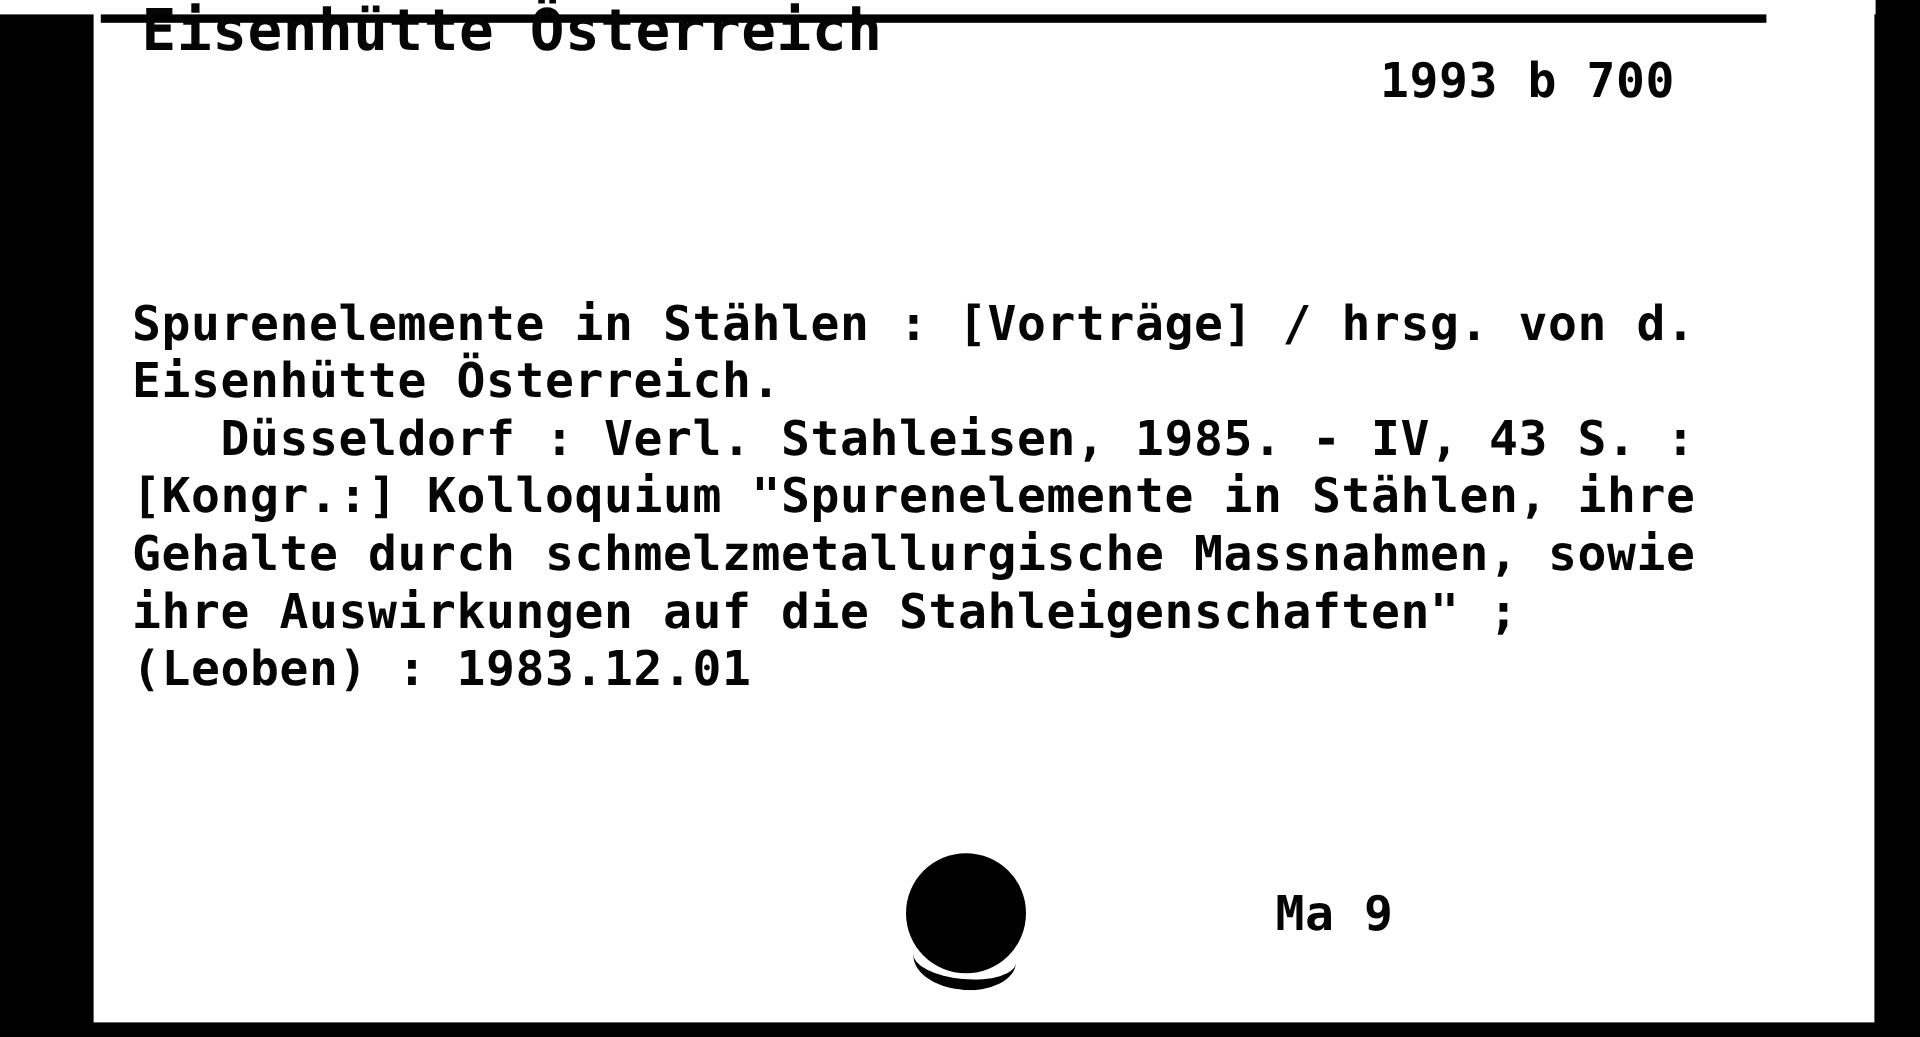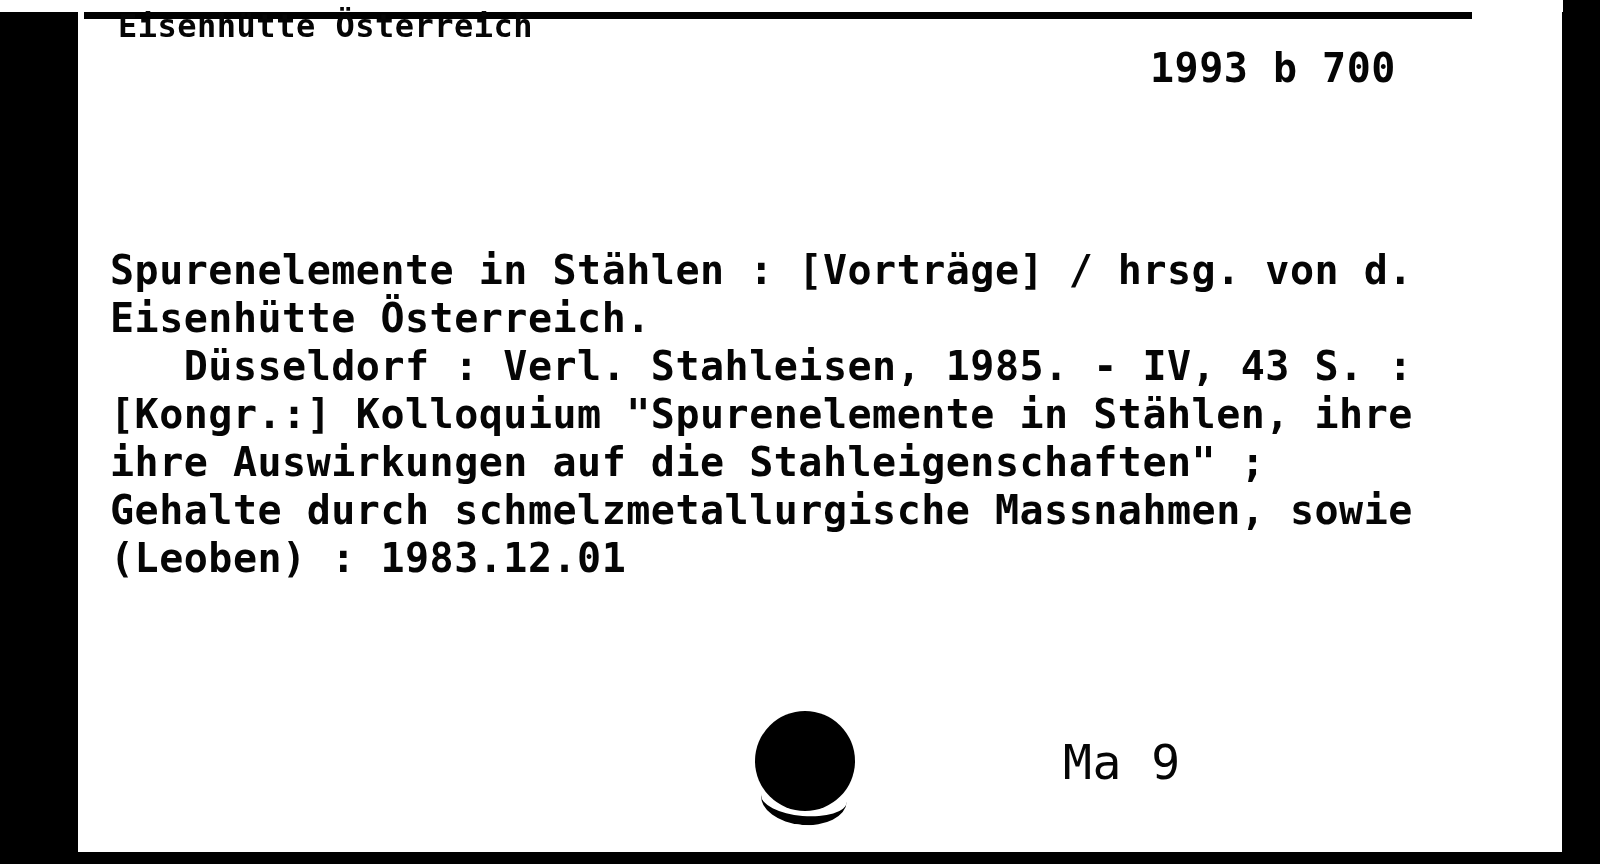--- a/index.html
+++ b/index.html
@@ -30,21 +30,21 @@
   }
   .card-top-edge {
     position: absolute;
     left: 6px; top: 12px;
     width: 1388px; height: 7px;
     background: #000;
   }
   .heading {
     position: absolute;
     left: 40px; top: 2px;
-    font-size: 32px;
+    font-size: 48px;
     line-height: 48px;
     font-weight: bold;
     white-space: pre;
     letter-spacing: 0.5px;
   }
   .call-number {
     position: absolute;
     left: 1072px; top: 44px;
     font-size: 40px;
     line-height: 48px;
@@ -74,23 +74,23 @@
     position: absolute;
     left: 683px; top: 772px;
     width: 86px; height: 44px;
     border-radius: 50%;
     border-bottom: 9px solid #000;
     transform: rotate(5deg);
   }
   .shelf-mark {
     position: absolute;
     left: 985px; top: 738px;
-    font-size: 48px;
+    font-size: 40px;
     line-height: 48px;
-    font-weight: normal;
+    font-weight: bold;
     white-space: pre;
     letter-spacing: 0.5px;
   }
 </style>
 </head>
 <body>
 
 <div class="scan">
   <div class="top-white-strip"></div>
 
@@ -99,22 +99,22 @@
 
     <div class="heading">Eisenhütte Österreich</div>
 
     <div class="call-number">1993 b 700</div>
 
     <div class="body-block">
       <div class="body-line">Spurenelemente in Stählen : [Vorträge] / hrsg. von d.</div>
       <div class="body-line">Eisenhütte Österreich.</div>
       <div class="body-line">   Düsseldorf : Verl. Stahleisen, 1985. - IV, 43 S. :</div>
       <div class="body-line">[Kongr.:] Kolloquium "Spurenelemente in Stählen, ihre</div>
+      <div class="body-line">Gehalte durch schmelzmetallurgische Massnahmen, sowie</div>
       <div class="body-line">ihre Auswirkungen auf die Stahleigenschaften" ;</div>
-      <div class="body-line">Gehalte durch schmelzmetallurgische Massnahmen, sowie</div>
       <div class="body-line">(Leoben) : 1983.12.01</div>
     </div>
 
     <div class="hole-punch"></div>
     <div class="punch-shadow"></div>
 
     <div class="shelf-mark">Ma 9</div>
   </div>
 </div>
 

